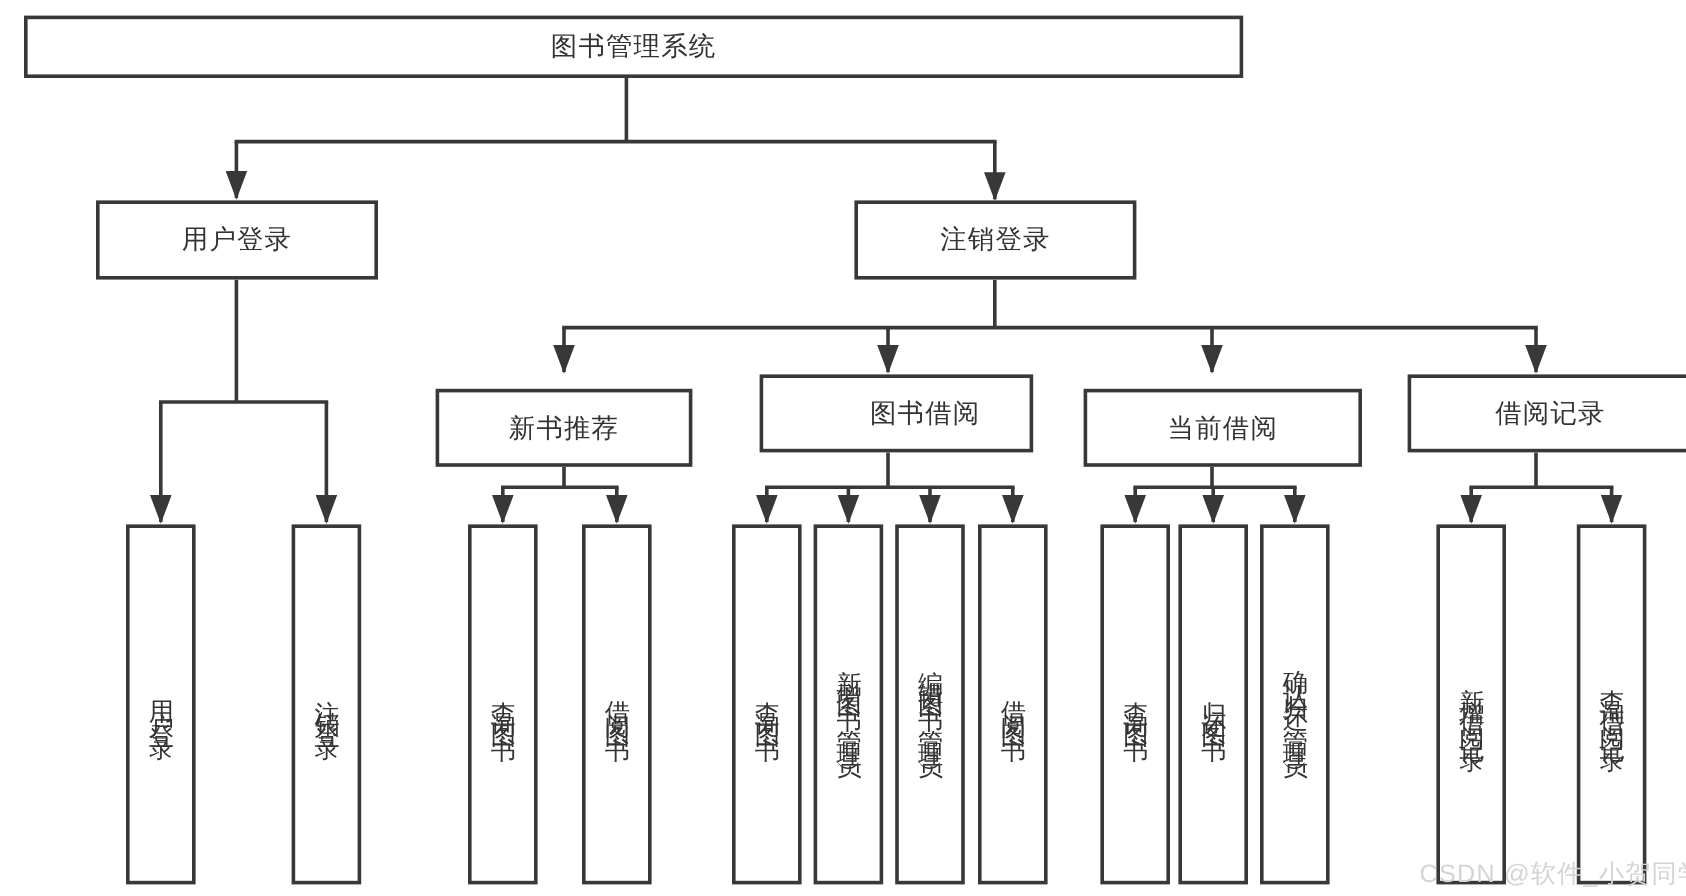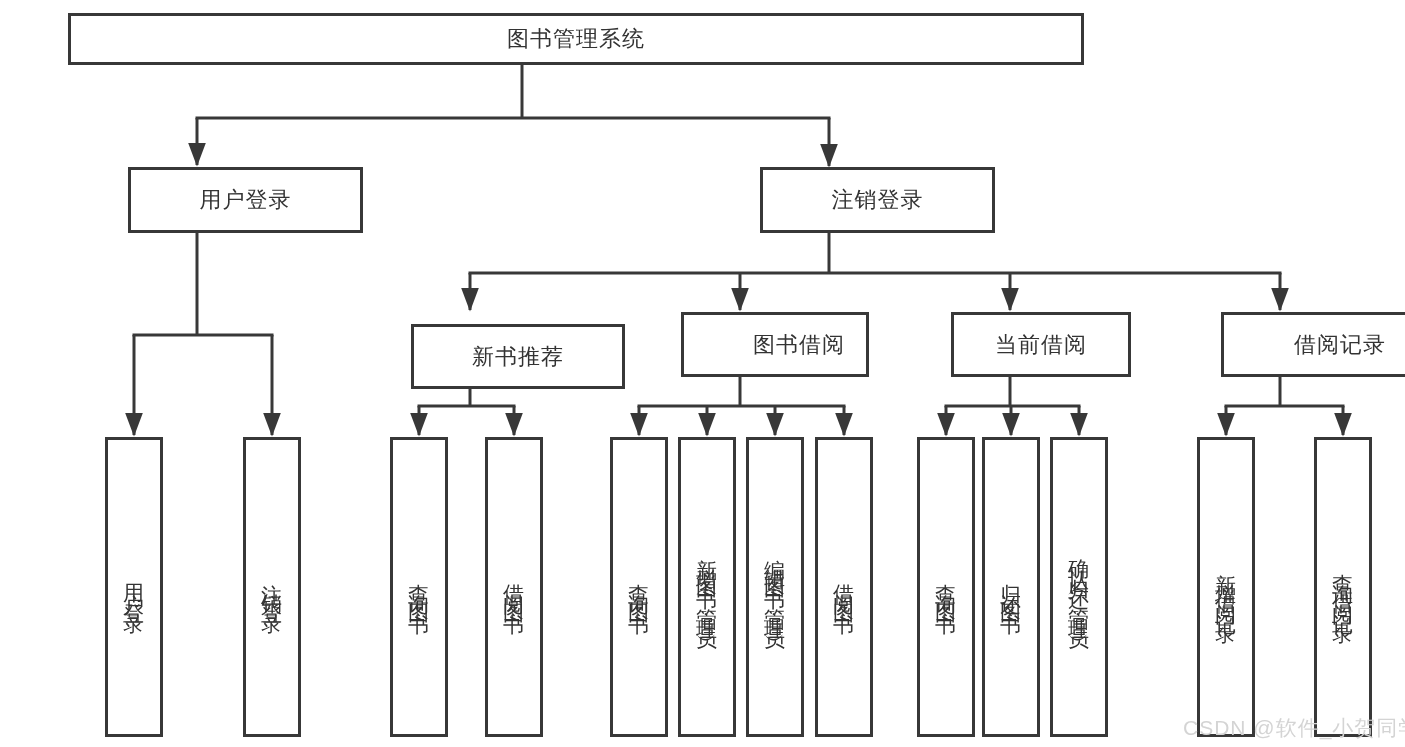--- a/index.html
+++ b/index.html
@@ -31,21 +31,20 @@
     background: #ffffff;
     border: 3px solid #383838;
     display: flex;
     align-items: center;
     justify-content: center;
     font-size: 22px;
     color: #333333;
     letter-spacing: 1px;
     z-index: 2;
     white-space: nowrap;
-    margin-left: 48px;
   }
   .vbox {
     position: absolute;
     box-sizing: border-box;
     background: #ffffff;
     border: 3px solid #383838;
     display: flex;
     align-items: center;
     justify-content: center;
     z-index: 2;
@@ -123,22 +122,22 @@
     <line x1="1226" y1="406" x2="1226" y2="435" marker-end="url(#ah)"></line>
     <line x1="1343" y1="406" x2="1343" y2="435" marker-end="url(#ah)"></line>
   </svg>
 
   <div class="box" style="left:20px; top:13px; width:1016px; height:52px;">图书管理系统</div>
 
   <div class="box" style="left:80px; top:167px; width:235px; height:66px;">用户登录</div>
   <div class="box" style="left:712px; top:167px; width:235px; height:66px;">注销登录</div>
 
   <div class="box" style="left:363px; top:324px; width:214px; height:65px;">新书推荐</div>
-  <div class="box" style="left:633px; top:312px; width:188px; height:65px;padding-left:48px;">图书借阅</div>
-  <div class="box" style="left:903px; top:312px; width:180px; height:65px;">当前借阅</div>
+  <div class="box" style="left:633px; top:312px; width:228px; height:65px;padding-left:48px;">图书借阅</div>
+  <div class="box" style="left:903px; top:324px; width:232px; height:65px;">当前借阅</div>
   <div class="box" style="left:1173px; top:312px; width:238px; height:65px;">借阅记录</div>
 
   <div class="vbox" style="left:105px; top:437px; width:58px; height:300px;">
     <span class="vtext">用户登录</span>
   </div>
   <div class="vbox" style="left:243px; top:437px; width:58px; height:300px;">
     <span class="vtext">注销登录</span>
   </div>
 
   <div class="vbox" style="left:390px; top:437px; width:58px; height:300px;">

